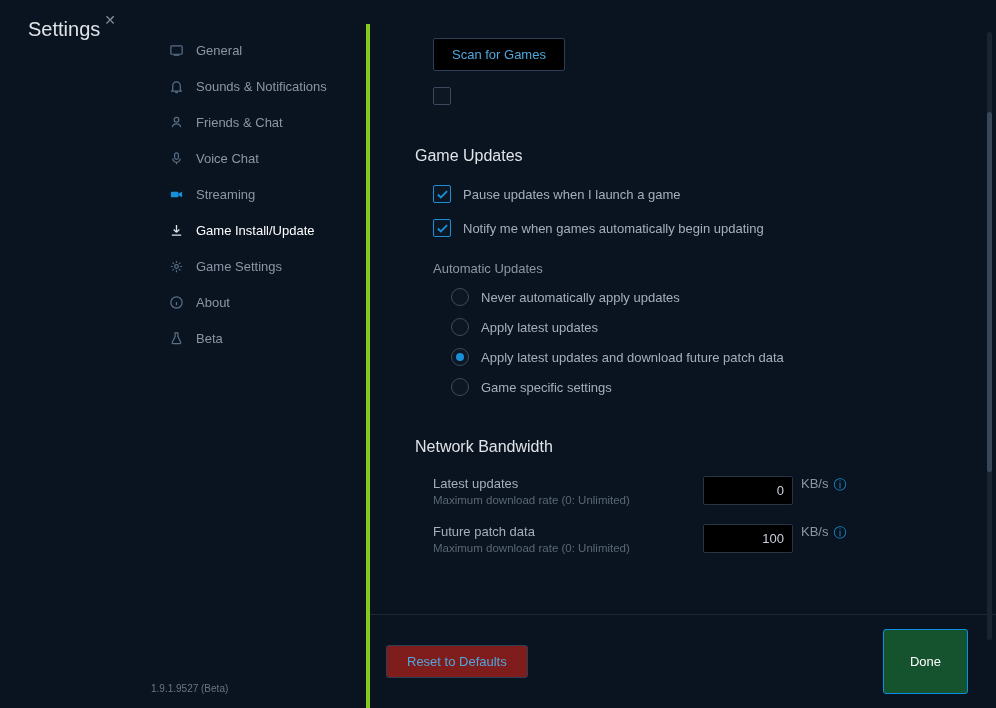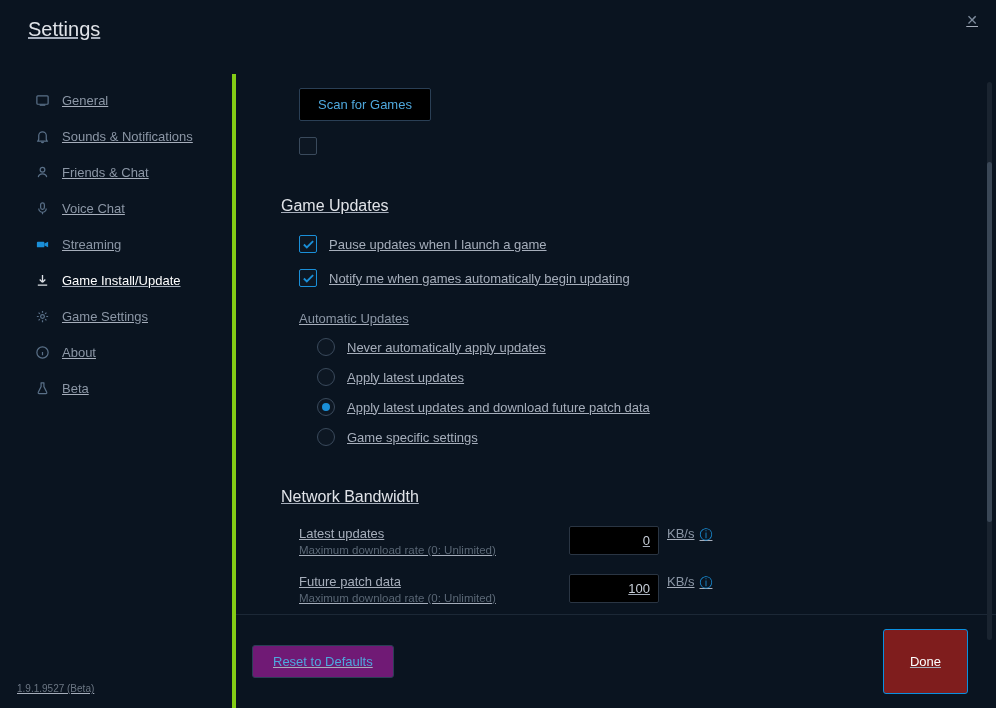--- a/index.html
+++ b/index.html
@@ -6,21 +6,21 @@
 body {
   width: 996px;
   height: 708px;
   background: #0a1420;
   font-family: -apple-system, "Segoe UI", Arial, sans-serif;
   font-size: 13px;
   color: #a6aebb;
   overflow: hidden;
   position: relative;
 }
-.window { width: 100%; height: 100%; display: flex; flex-direction: column; text-decoration: underline; }
+.window { width: 100%; height: 100%; display: flex; flex-direction: row; }
 .titlebar {
   height: 50px;
   padding: 18px 28px 0 28px;
   display: flex;
   justify-content: space-between;
   align-items: flex-start;
 }
 .title { font-size: 20px; color: #e0e3e8; font-weight: 400; }
 .close-icon { color: #7d8b9c; font-size: 14px; cursor: pointer; padding: 4px; margin-top: -10px; margin-right: -14px; }
 .body { flex: 1; display: flex; overflow: hidden; margin-top: 24px; }
@@ -158,25 +158,25 @@
 }
 .btn {
   padding: 8px 20px;
   border-radius: 3px;
   cursor: pointer;
   font-size: 13px;
   border: 1px solid transparent;
 }
 .btn-reset {
   border-color: #2a3f55;
-  background: #701a75;
+  background: #7f1d1d;
   color: #4fa8dd;
 }
 .btn-done {
-  background: #7f1d1d;
+  background: #14532d;
   color: #fff;
   border-color: #0a90e0;
   padding: 24px 26px;
 }
 .scrollbar-track {
   position: absolute;
   right: 4px;
   top: 8px;
   bottom: 68px;
   width: 5px;

